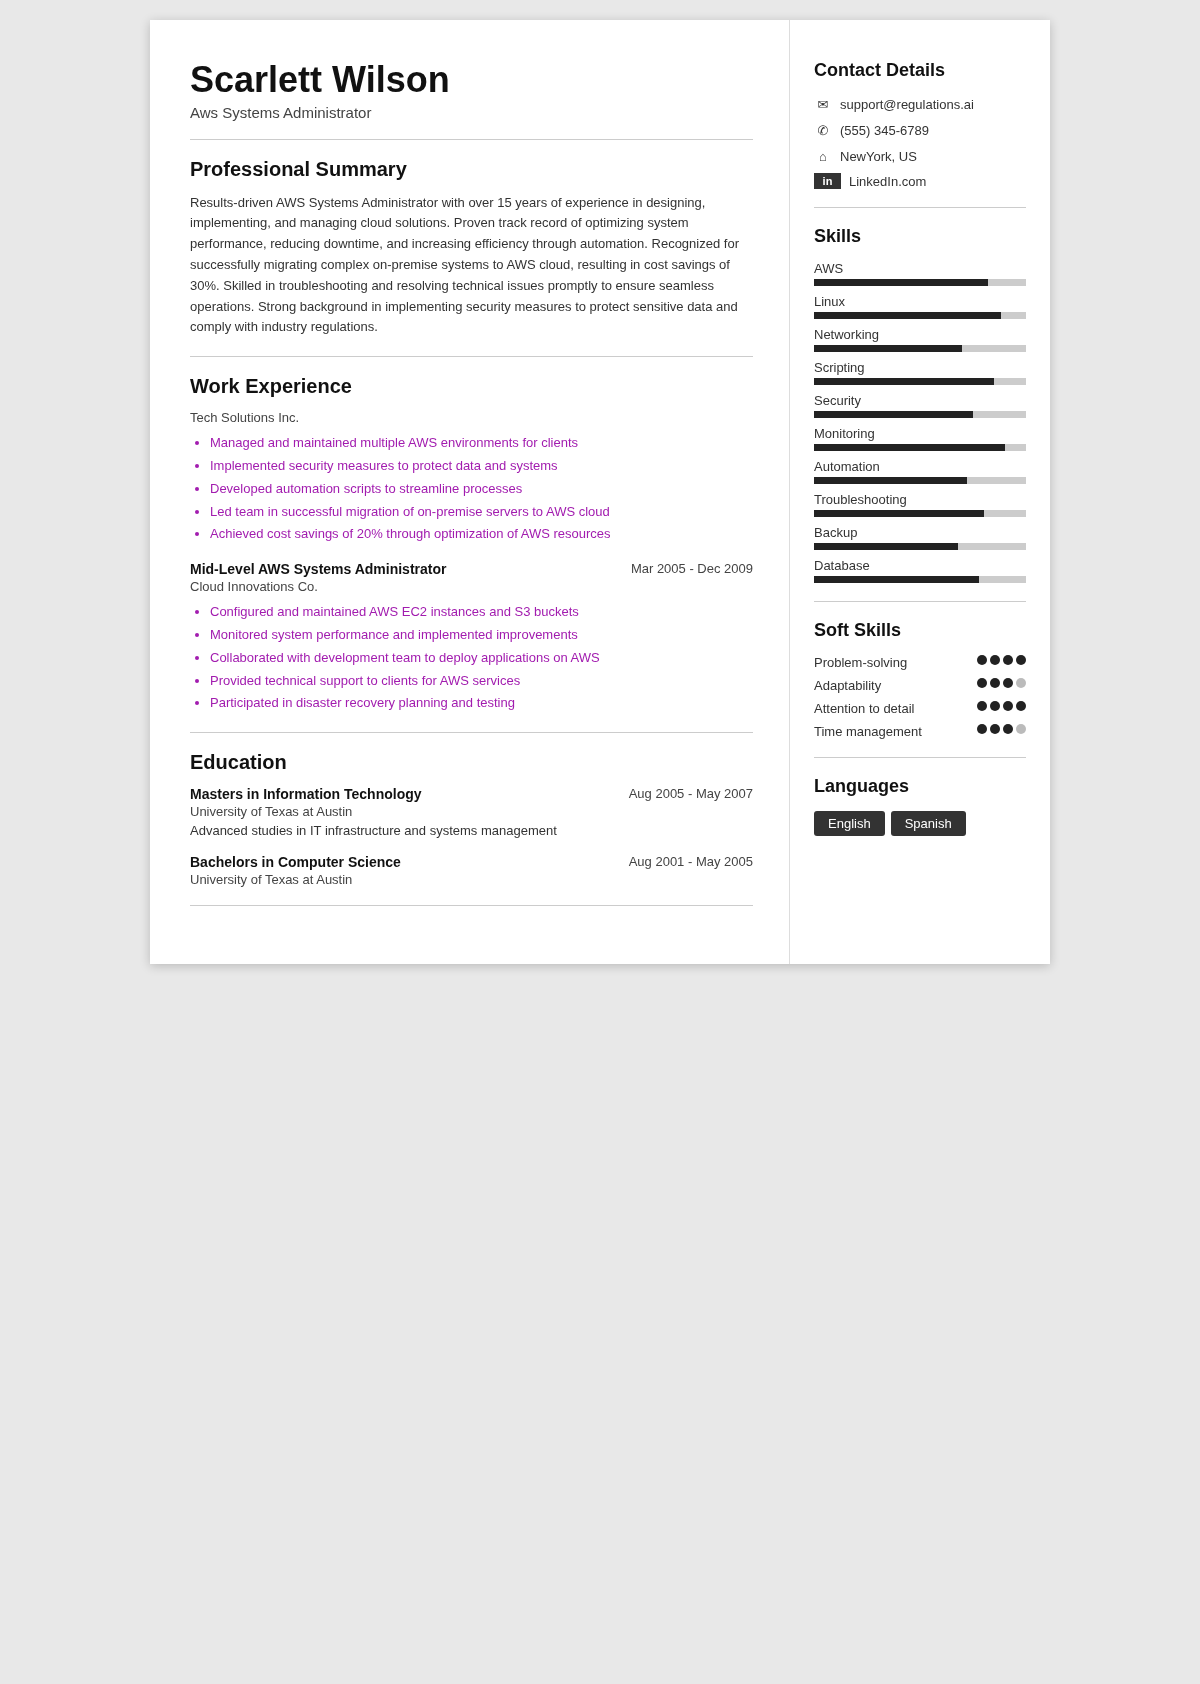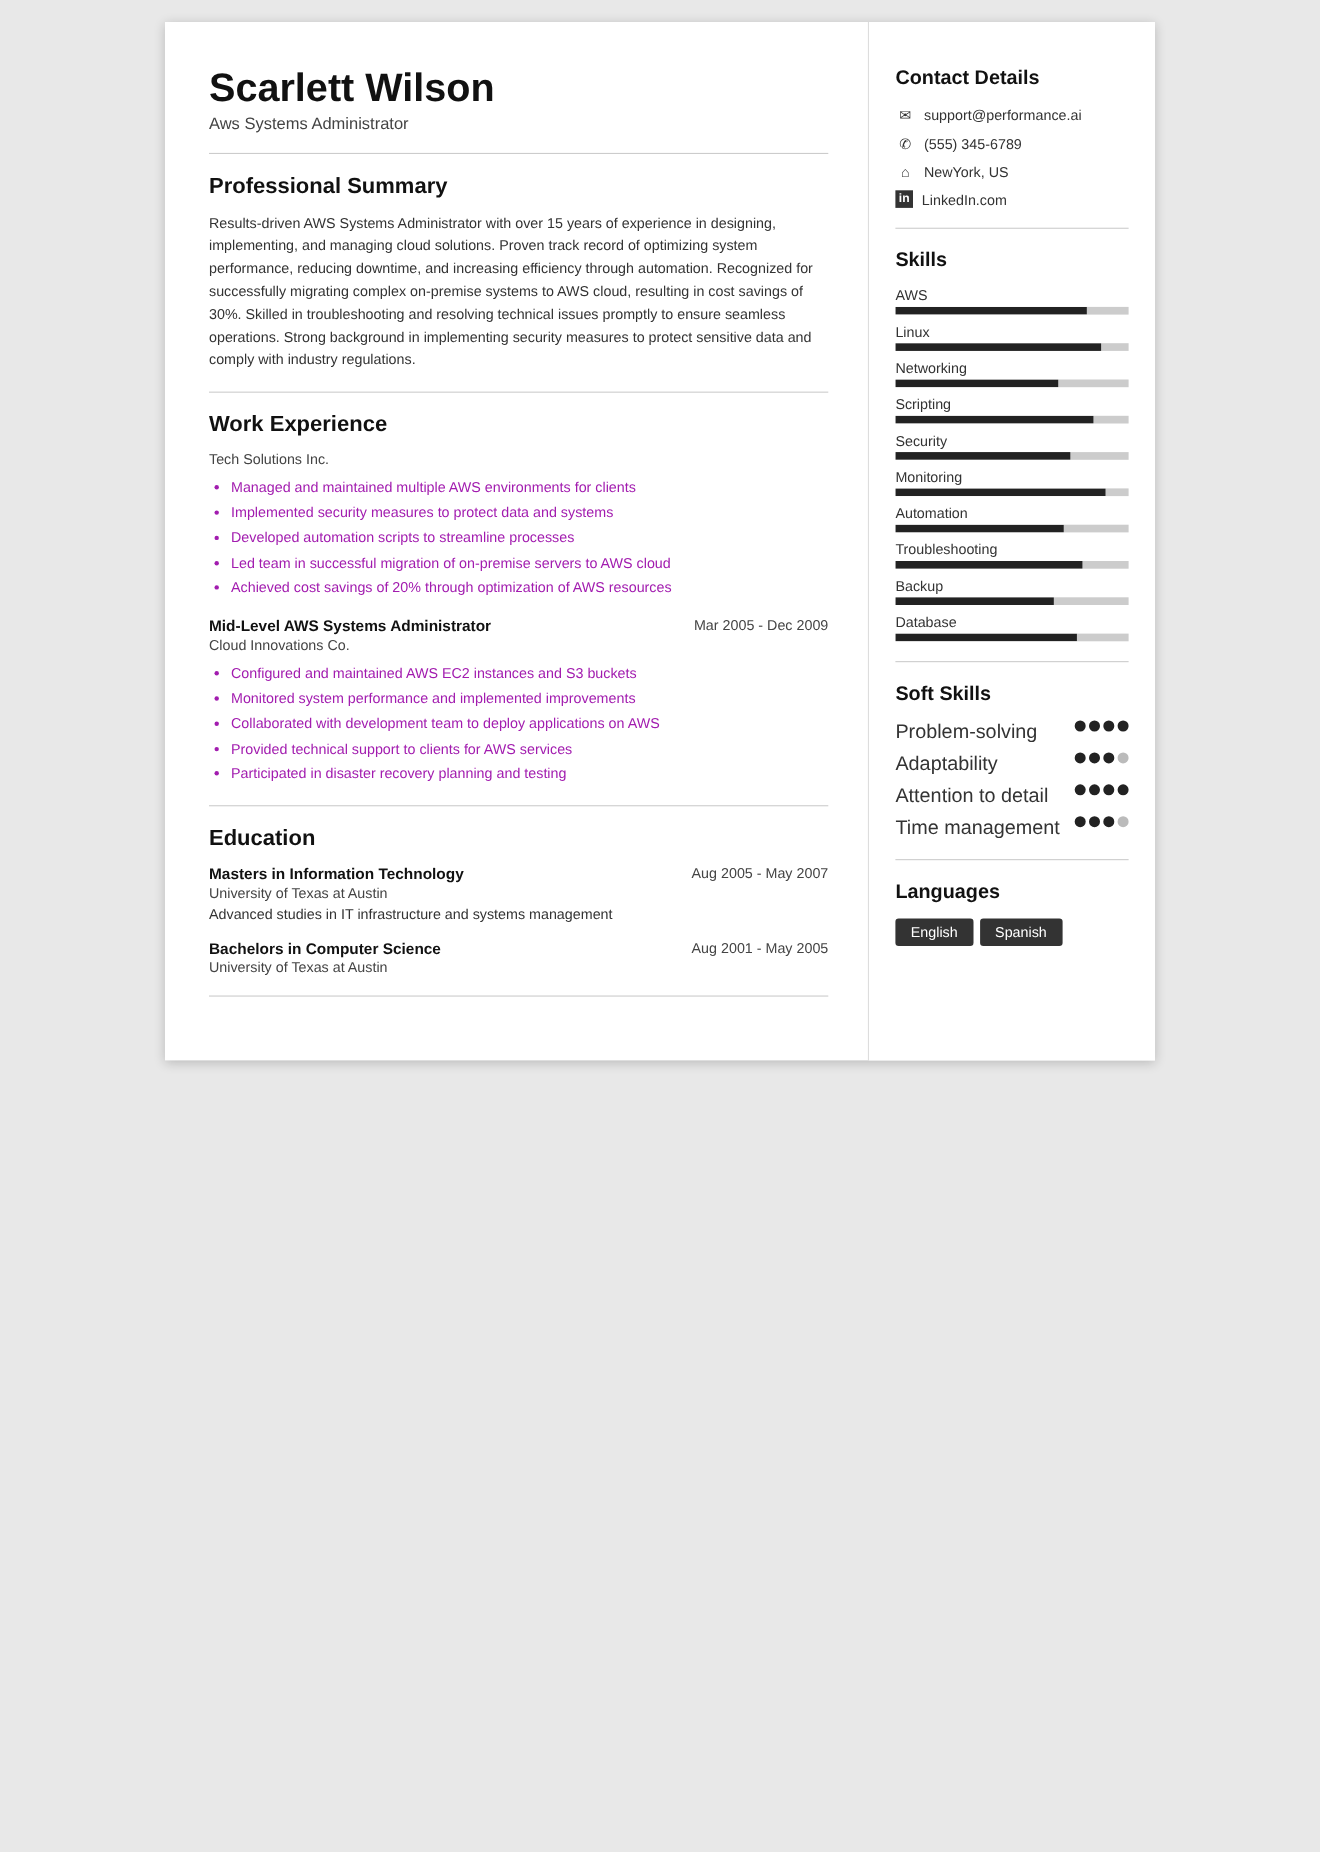--- a/index.html
+++ b/index.html
@@ -163,21 +163,21 @@
       border-radius: 0;
     }
     
     .soft-skill-item {
       display: flex;
       justify-content: space-between;
       align-items: flex-start;
       margin-bottom: 8px;
     }
     .soft-skill-name {
-      font-size: 18px;
+      font-size: 13px;
       color: #333;
       flex: 1;
     }
     .soft-skill-dots {
       display: flex;
       align-items: center;
       gap: 3px;
       flex-shrink: 0;
     }
     .dot {
@@ -282,32 +282,32 @@
     <hr class="divider">
   </div>
 
   <div class="right-col">
 
     <section>
       <h2 class="right-section-title">Contact Details</h2>
 
       <div class="contact-item">
         <span class="contact-icon">✉</span>
-        <span>support@performance.ai</span>
+        <span>support@regulations.ai</span>
       </div>
       <div class="contact-item">
         <span class="contact-icon">✆</span>
         <span>(555) 345-6789</span>
       </div>
       <div class="contact-item">
         <span class="contact-icon">⌂</span>
         <span>NewYork, US</span>
       </div>
       <div class="contact-item">
-        <span class="contact-icon" style="font-size:11px;font-weight:bold;background:#333;color:white;width:16px;height:16px;display:flex;align-items:center;justify-content:center;">in</span>
+        <span class="contact-icon" style="font-size:11px;font-weight:bold;background:#333;color:white;width:27px;height:16px;display:flex;align-items:center;justify-content:center;">in</span>
         <span>LinkedIn.com</span>
       </div>
     </section>
 
     <hr class="right-divider">
 
     <section>
       <h2 class="right-section-title">Skills</h2>
       <div id="skills-list">
           <div class="skill-item">

